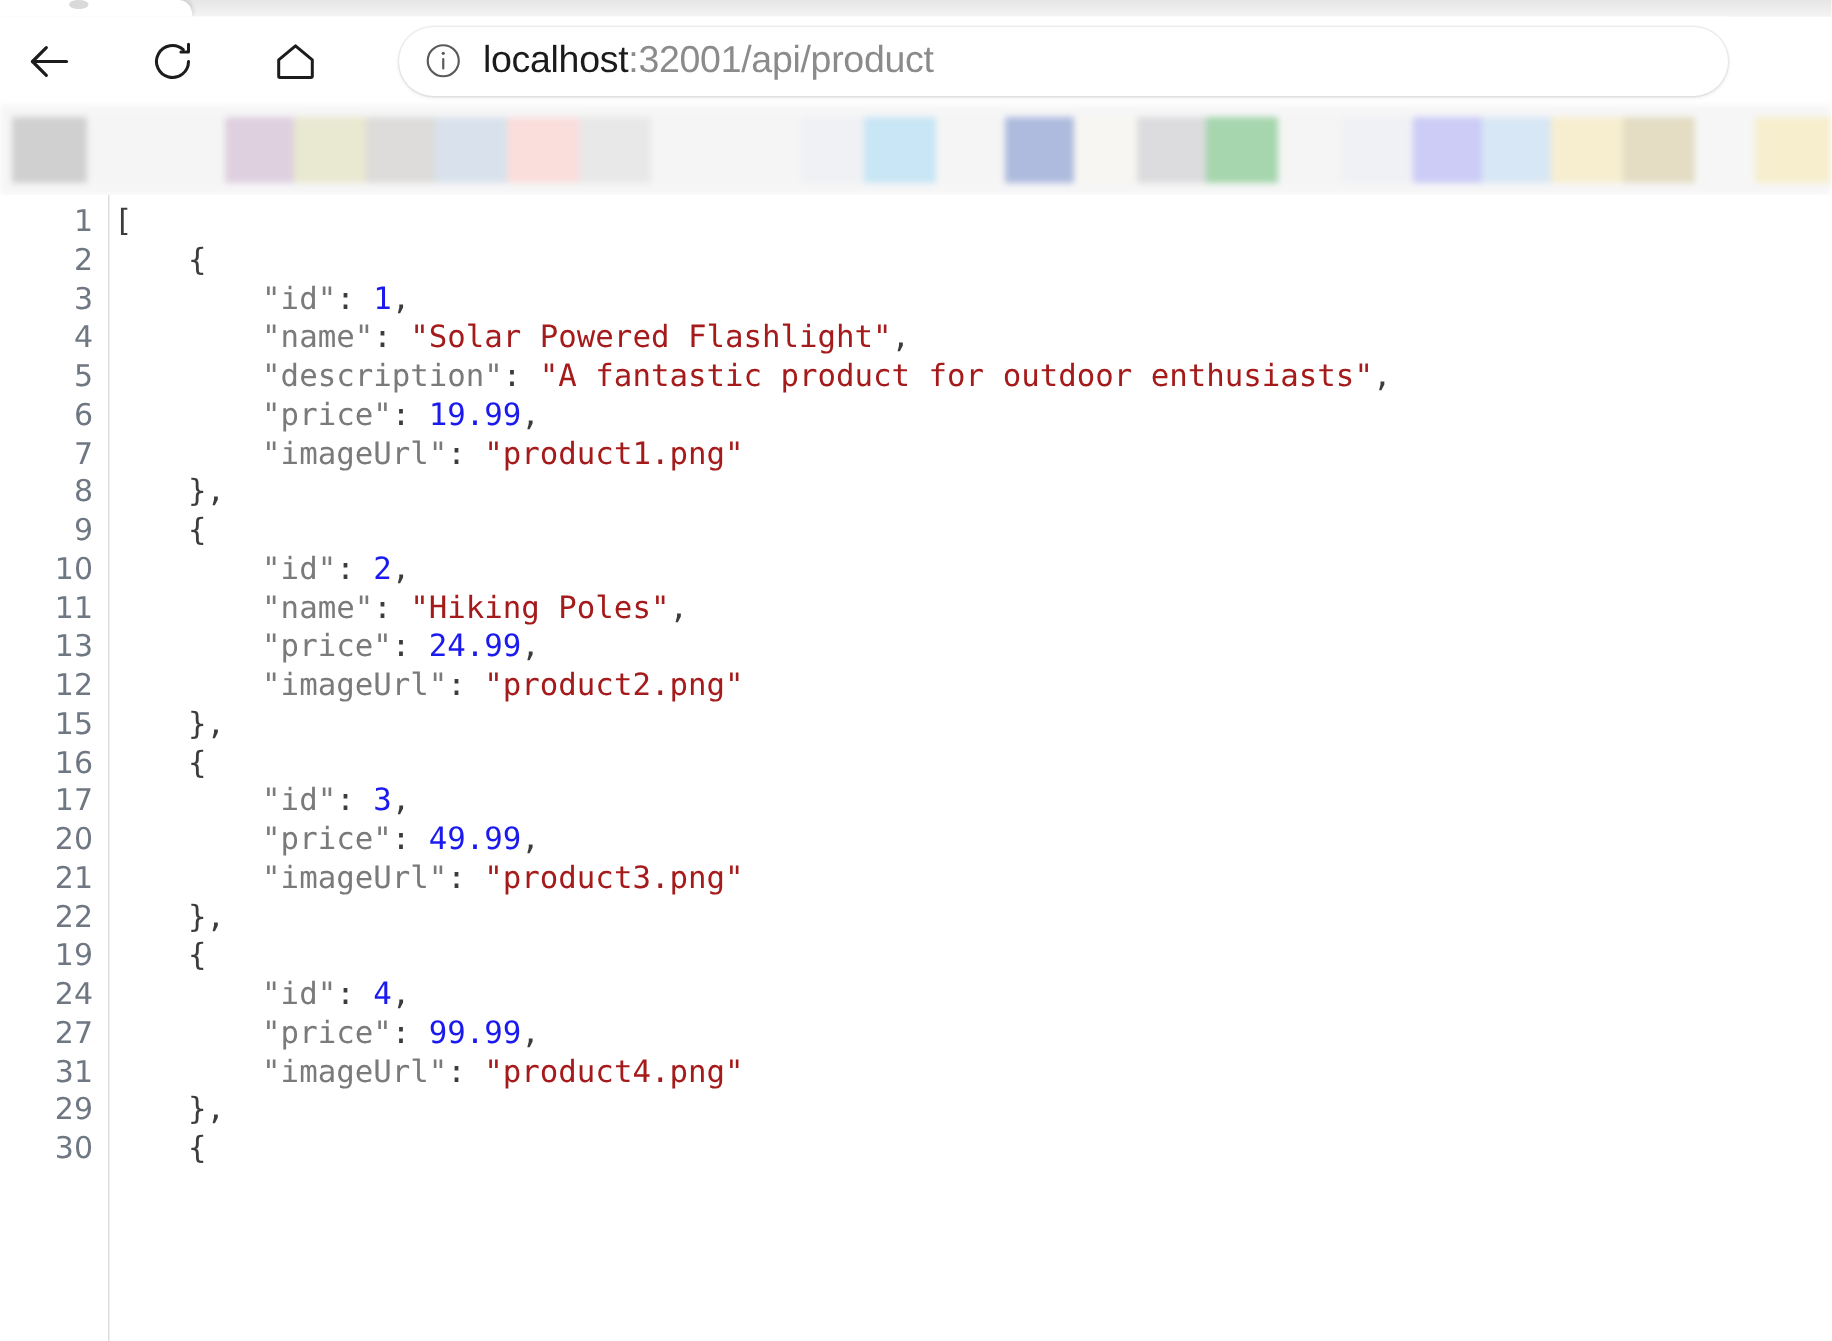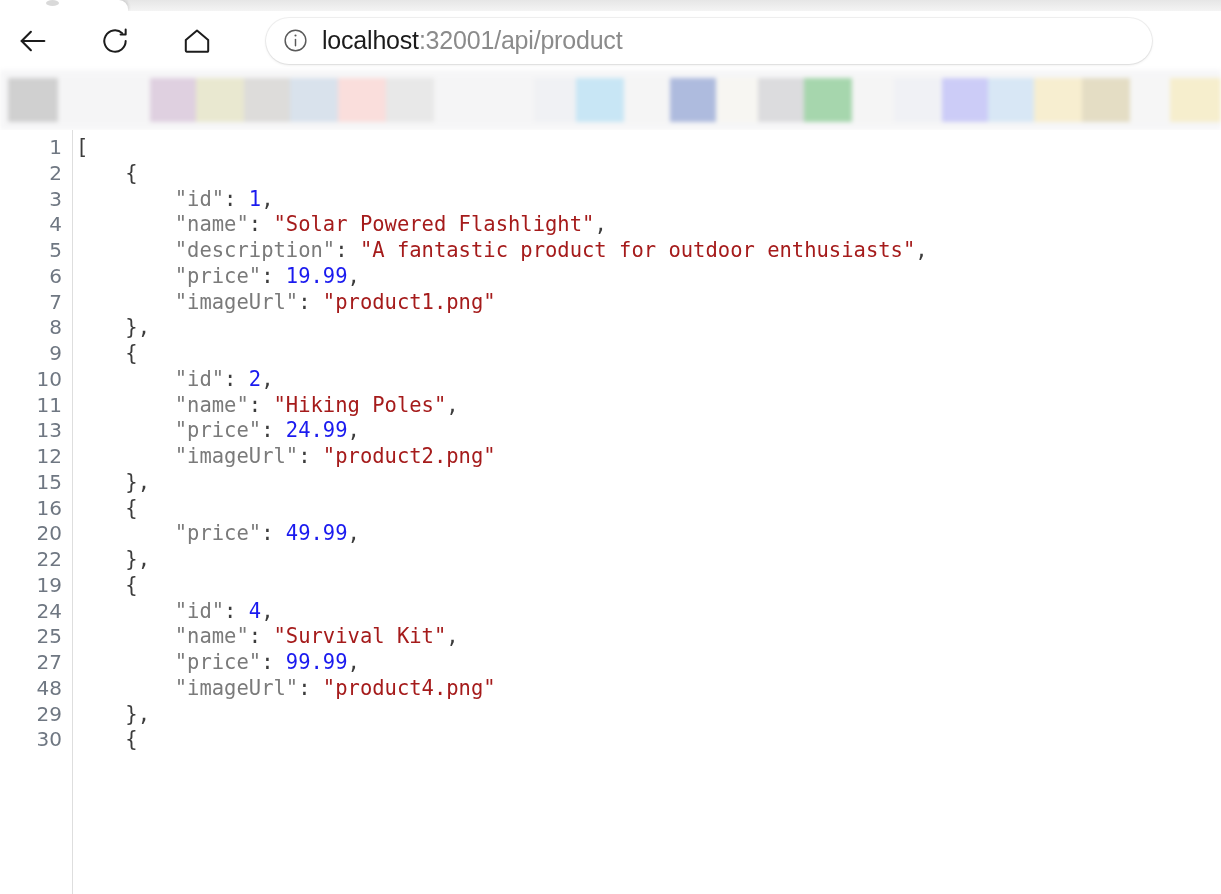--- a/index.html
+++ b/index.html
@@ -269,23 +269,24 @@
       <div class="code-line"><span class="ln">6</span><span class="code"><span class="tok-key">        "price"</span><span class="tok-punc">: </span><span class="tok-num">19.99</span><span class="tok-punc">,</span></span></div>
       <div class="code-line"><span class="ln">7</span><span class="code"><span class="tok-key">        "imageUrl"</span><span class="tok-punc">: </span><span class="tok-str">"product1.png"</span></span></div>
       <div class="code-line"><span class="ln">8</span><span class="code"><span class="tok-punc">    },</span></span></div>
       <div class="code-line"><span class="ln">9</span><span class="code"><span class="tok-punc">    {</span></span></div>
       <div class="code-line"><span class="ln">10</span><span class="code"><span class="tok-key">        "id"</span><span class="tok-punc">: </span><span class="tok-num">2</span><span class="tok-punc">,</span></span></div>
       <div class="code-line"><span class="ln">11</span><span class="code"><span class="tok-key">        "name"</span><span class="tok-punc">: </span><span class="tok-str">"Hiking Poles"</span><span class="tok-punc">,</span></span></div>
       <div class="code-line"><span class="ln">13</span><span class="code"><span class="tok-key">        "price"</span><span class="tok-punc">: </span><span class="tok-num">24.99</span><span class="tok-punc">,</span></span></div>
       <div class="code-line"><span class="ln">12</span><span class="code"><span class="tok-key">        "imageUrl"</span><span class="tok-punc">: </span><span class="tok-str">"product2.png"</span></span></div>
       <div class="code-line"><span class="ln">15</span><span class="code"><span class="tok-punc">    },</span></span></div>
       <div class="code-line"><span class="ln">16</span><span class="code"><span class="tok-punc">    {</span></span></div>
+      <div class="code-line"><span class="ln">17</span><span class="code"><span class="tok-key">        "id"</span><span class="tok-punc">: </span><span class="tok-num">3</span><span class="tok-punc">,</span></span></div>
       <div class="code-line"><span class="ln">20</span><span class="code"><span class="tok-key">        "price"</span><span class="tok-punc">: </span><span class="tok-num">49.99</span><span class="tok-punc">,</span></span></div>
+      <div class="code-line"><span class="ln">21</span><span class="code"><span class="tok-key">        "imageUrl"</span><span class="tok-punc">: </span><span class="tok-str">"product3.png"</span></span></div>
       <div class="code-line"><span class="ln">22</span><span class="code"><span class="tok-punc">    },</span></span></div>
       <div class="code-line"><span class="ln">19</span><span class="code"><span class="tok-punc">    {</span></span></div>
       <div class="code-line"><span class="ln">24</span><span class="code"><span class="tok-key">        "id"</span><span class="tok-punc">: </span><span class="tok-num">4</span><span class="tok-punc">,</span></span></div>
-      <div class="code-line"><span class="ln">25</span><span class="code"><span class="tok-key">        "name"</span><span class="tok-punc">: </span><span class="tok-str">"Survival Kit"</span><span class="tok-punc">,</span></span></div>
       <div class="code-line"><span class="ln">27</span><span class="code"><span class="tok-key">        "price"</span><span class="tok-punc">: </span><span class="tok-num">99.99</span><span class="tok-punc">,</span></span></div>
-      <div class="code-line"><span class="ln">48</span><span class="code"><span class="tok-key">        "imageUrl"</span><span class="tok-punc">: </span><span class="tok-str">"product4.png"</span></span></div>
+      <div class="code-line"><span class="ln">31</span><span class="code"><span class="tok-key">        "imageUrl"</span><span class="tok-punc">: </span><span class="tok-str">"product4.png"</span></span></div>
       <div class="code-line"><span class="ln">29</span><span class="code"><span class="tok-punc">    },</span></span></div>
       <div class="code-line"><span class="ln">30</span><span class="code"><span class="tok-punc">    {</span></span></div>
     </div>
 </div>
 
 </body></html>

